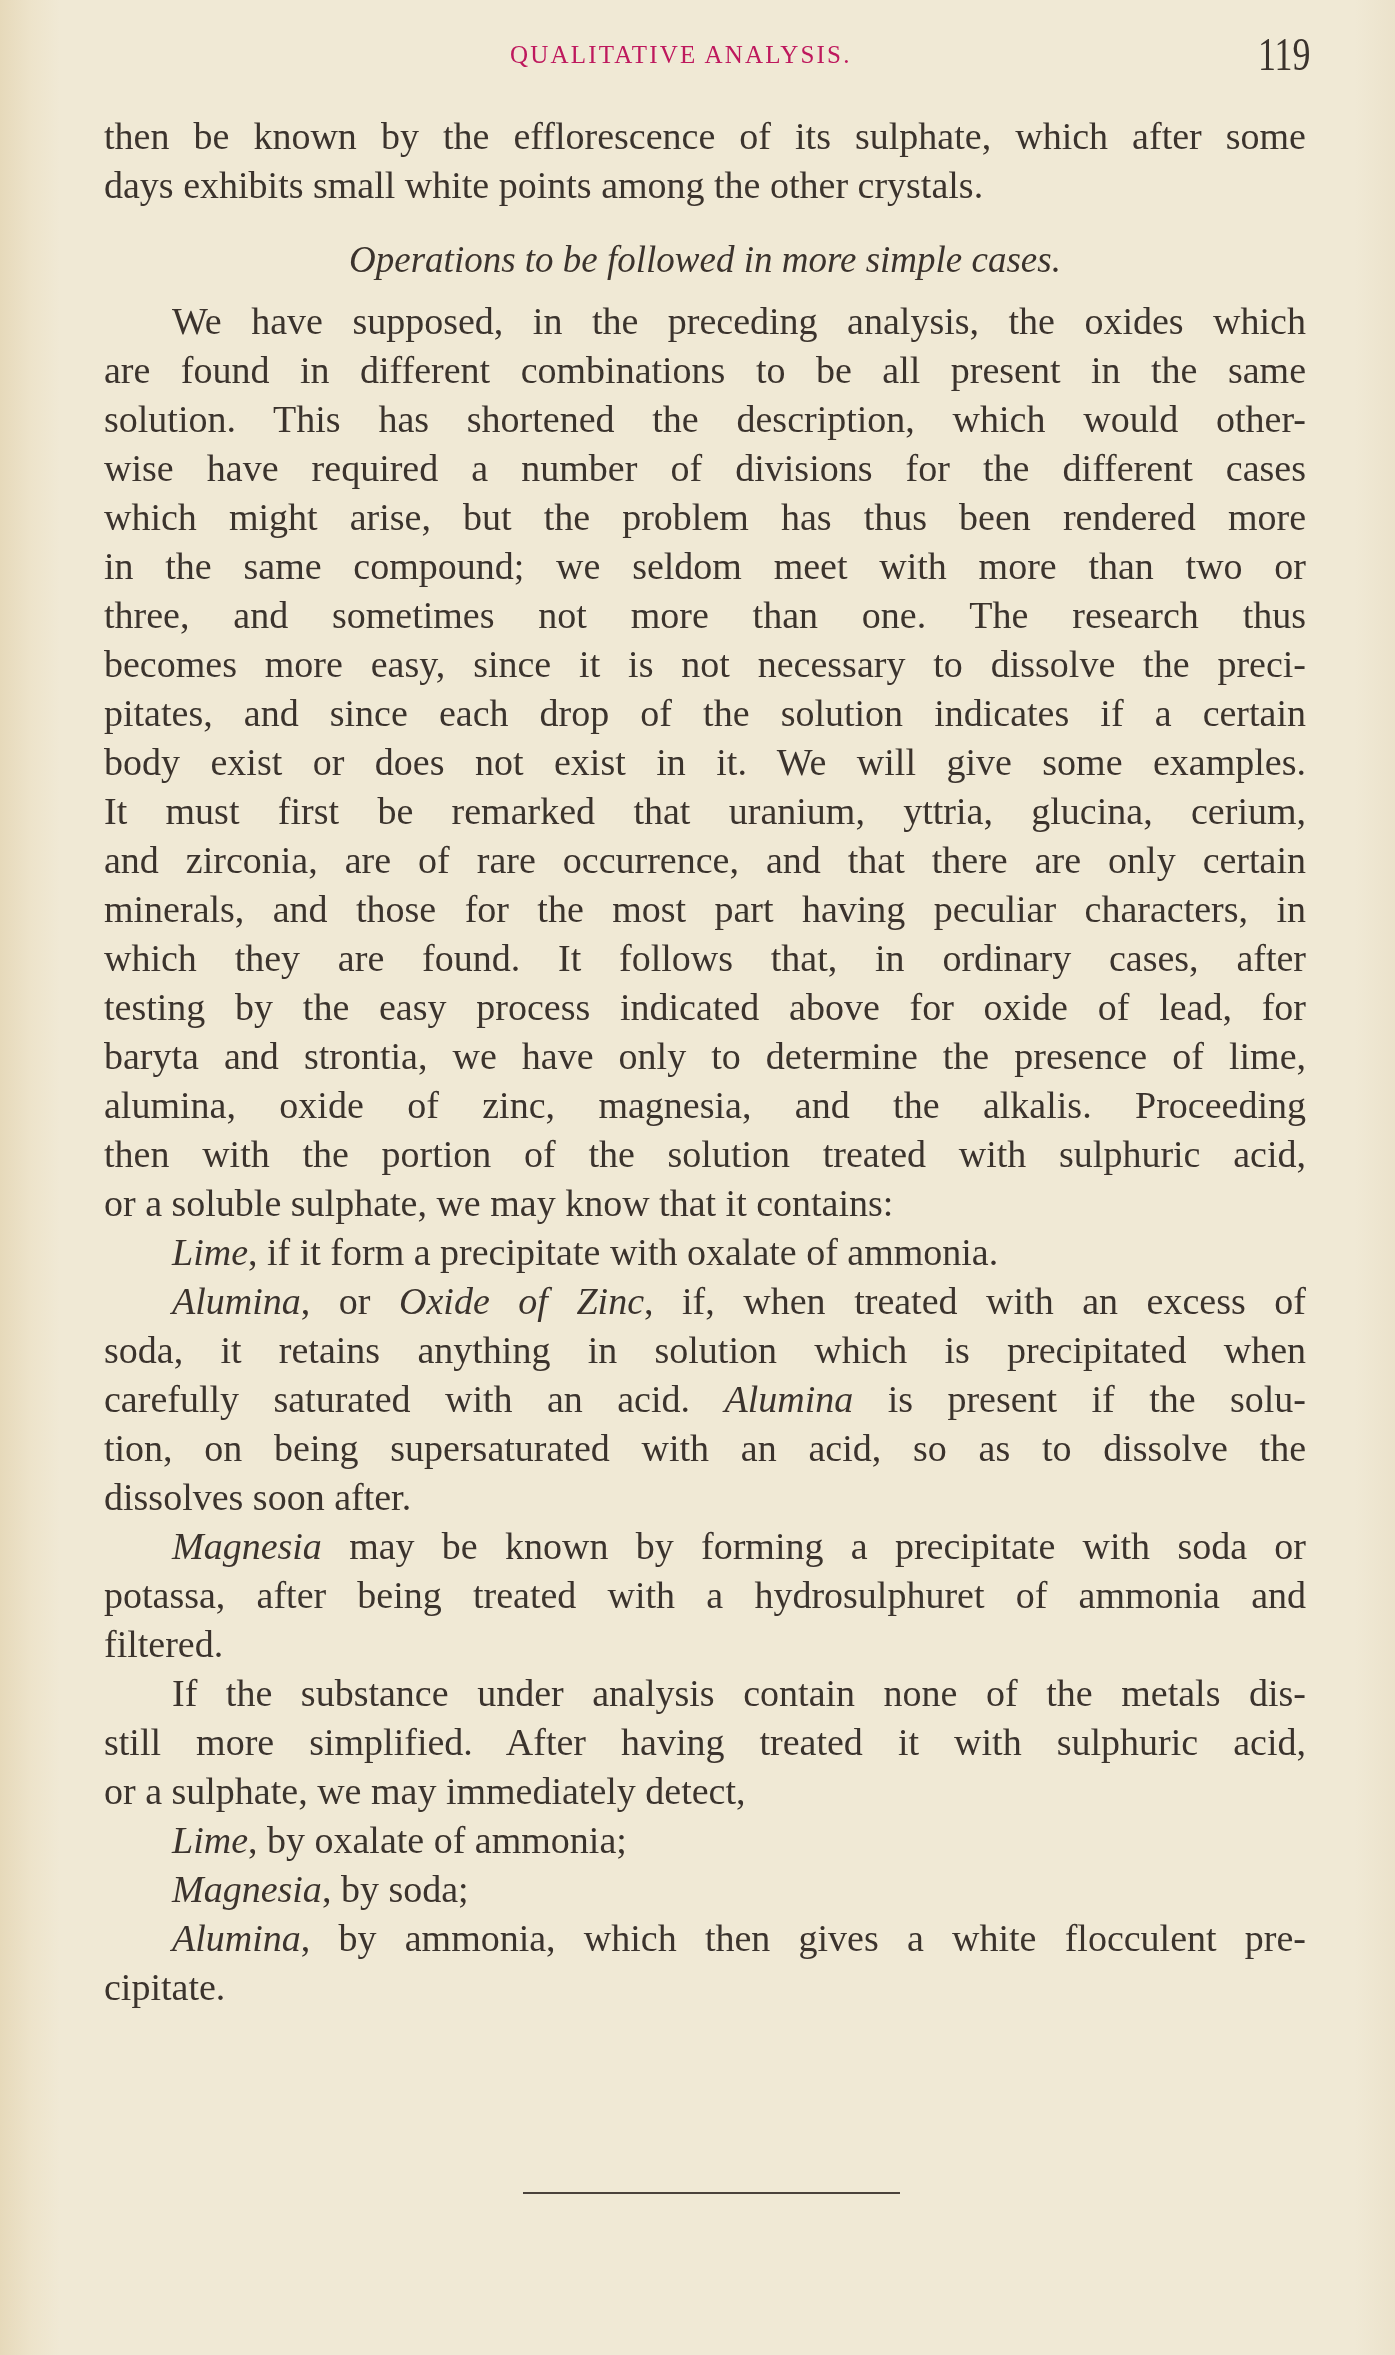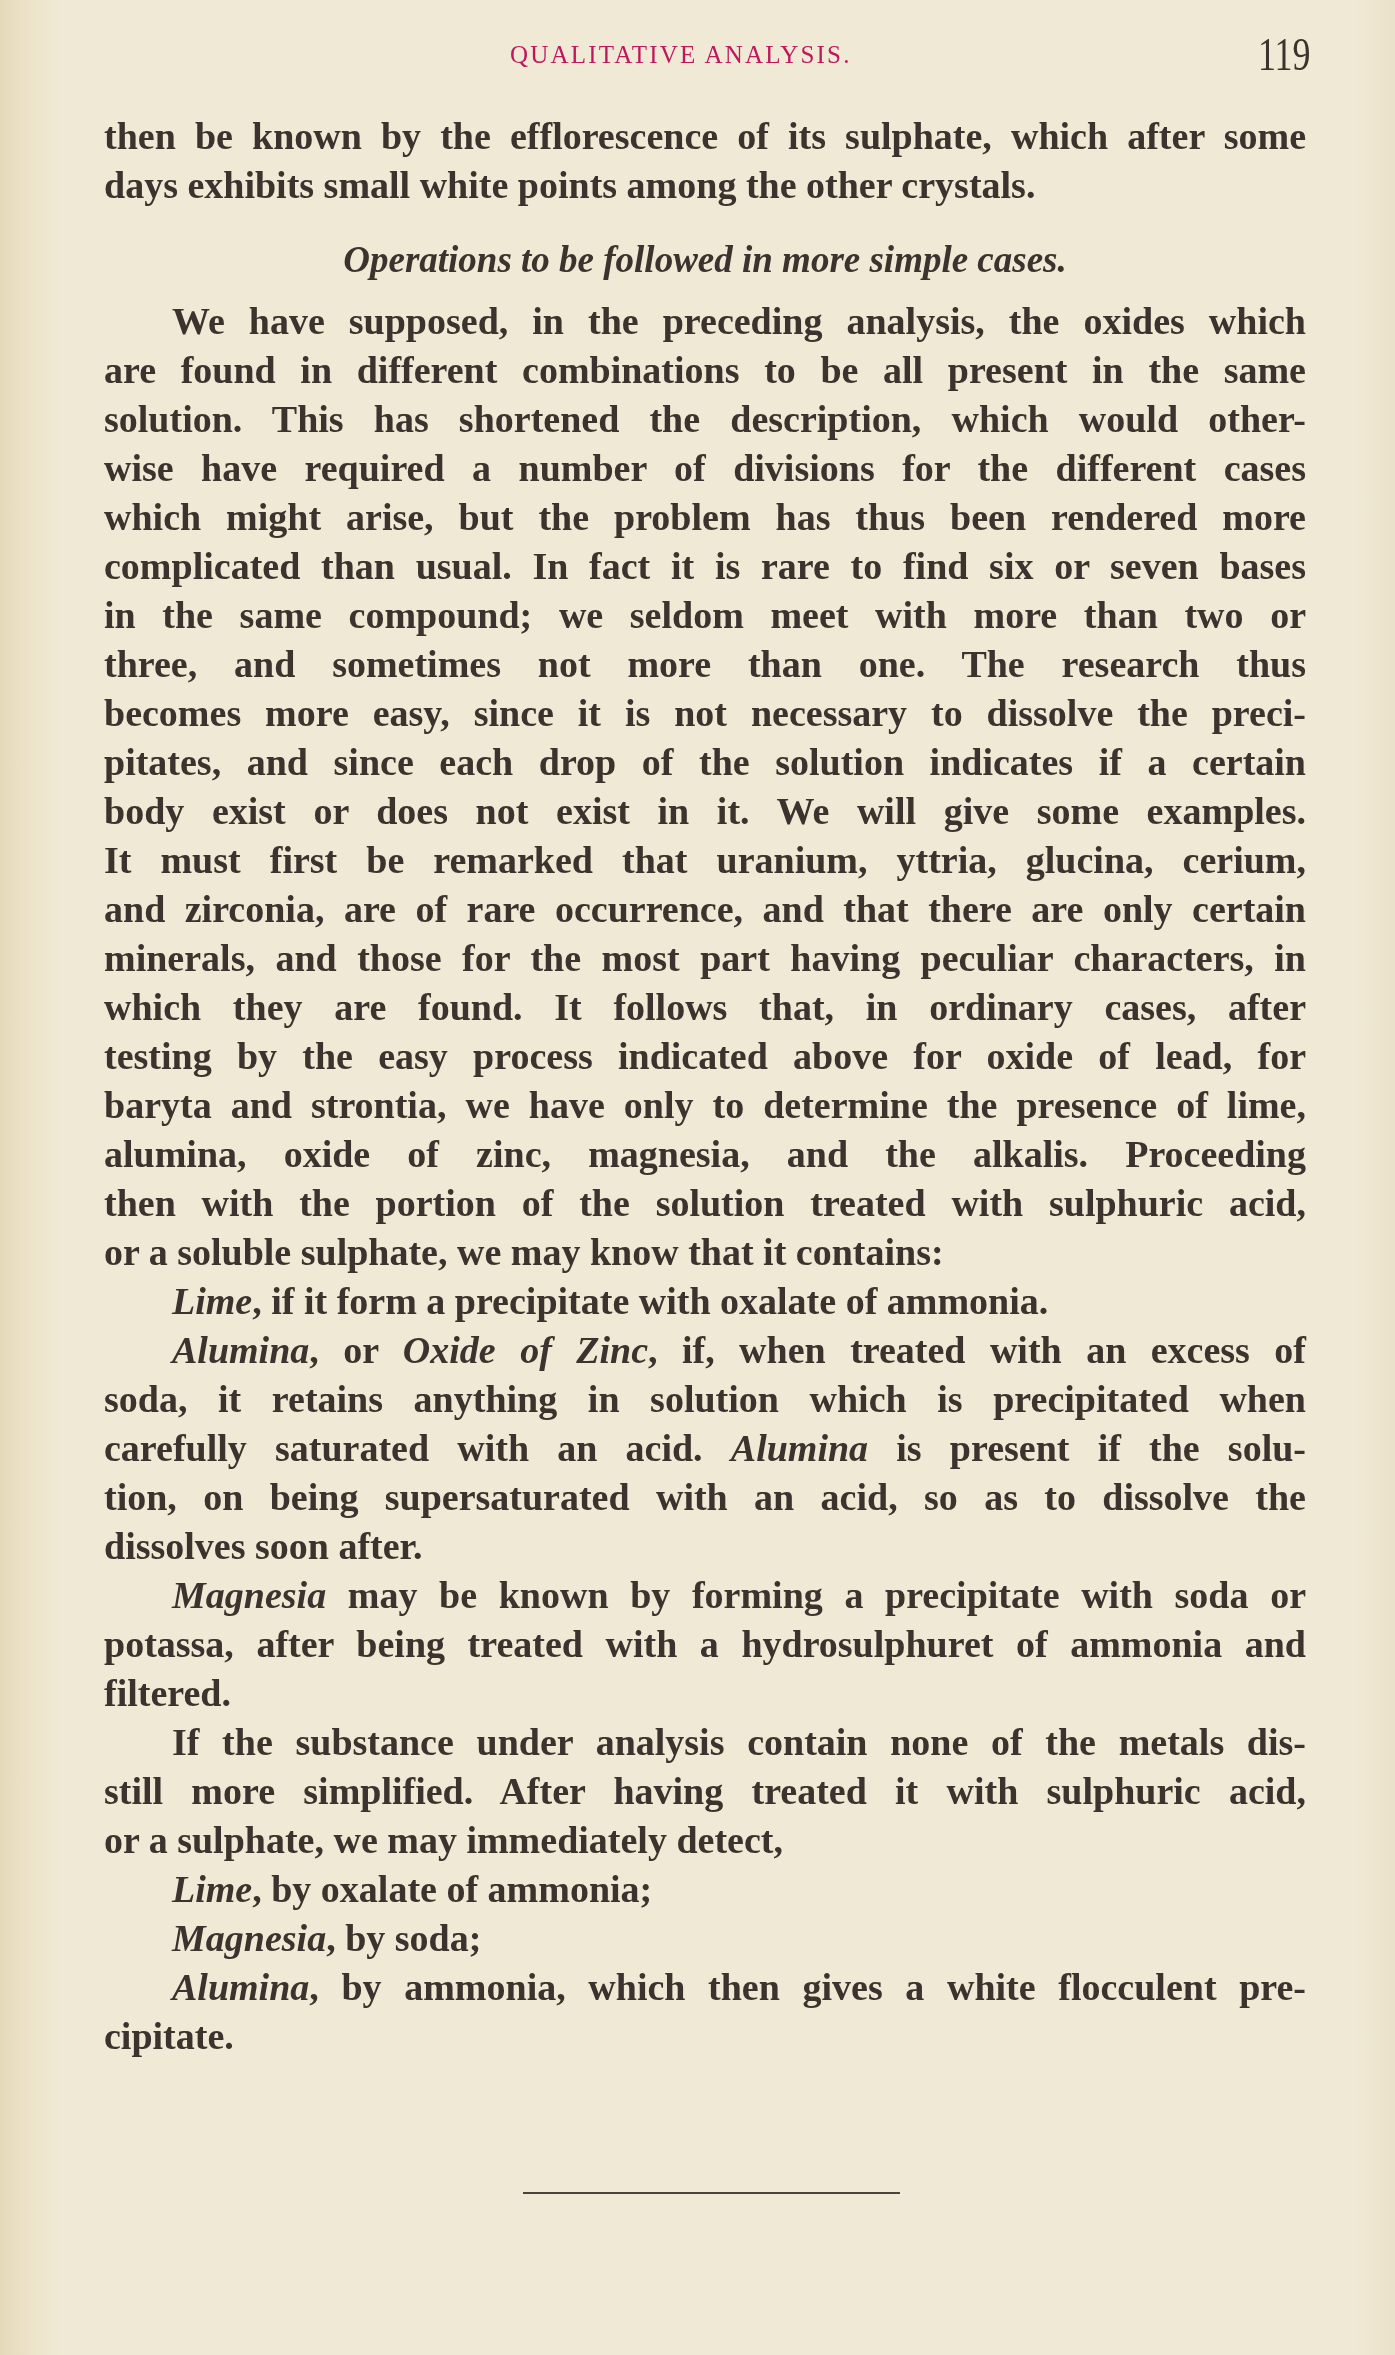--- a/index.html
+++ b/index.html
@@ -55,21 +55,20 @@
     width: 1202px;
   }
   .line {
     height: 49px;
     line-height: 49px;
     font-size: 38px;
     white-space: normal;
     overflow: visible;
     text-align: justify;
     text-align-last: justify;
-    font-weight: bold;
   }
   .line.last { text-align: left; text-align-last: left; }
   .line.indent { padding-left: 68px; text-align: right; }
   .line.heading {
     text-align-last: center;
     font-style: italic;
     font-size: 37px;
     height: 75px;
     line-height: 75px;
     margin-top: 12px;
@@ -96,21 +95,20 @@
 
 <div class="text-block" id="text-block">
     <div class="line"><span>then be known by the efflorescence of its sulphate, which after some</span></div>
     <div class="line last"><span>days exhibits small white points among the other crystals.</span></div>
     <div class="line heading"><span class="it">Operations to be followed in more simple cases.</span></div>
     <div class="line indent"><span>We have supposed, in the preceding analysis, the oxides which</span></div>
     <div class="line"><span>are found in different combinations to be all present in the same</span></div>
     <div class="line"><span>solution.  This has shortened the description, which would other-</span></div>
     <div class="line"><span>wise have required a number of divisions for the different cases</span></div>
     <div class="line"><span>which might arise, but the problem has thus been rendered more</span></div>
-    <div class="line"><span>complicated than usual.  In fact it is rare to find six or seven bases</span></div>
     <div class="line"><span>in the same compound; we seldom meet with more than two or</span></div>
     <div class="line"><span>three, and sometimes not more than one.  The research thus</span></div>
     <div class="line"><span>becomes more easy, since it is not necessary to dissolve the preci-</span></div>
     <div class="line"><span>pitates, and since each drop of the solution indicates if a certain</span></div>
     <div class="line"><span>body exist or does not exist in it.  We will give some examples.</span></div>
     <div class="line"><span>It must first be remarked that uranium, yttria, glucina, cerium,</span></div>
     <div class="line"><span>and zirconia, are of rare occurrence, and that there are only certain</span></div>
     <div class="line"><span>minerals, and those for the most part having peculiar characters, in</span></div>
     <div class="line"><span>which they are found.  It follows that, in ordinary cases, after</span></div>
     <div class="line"><span>testing by the easy process indicated above for oxide of lead, for</span></div>

